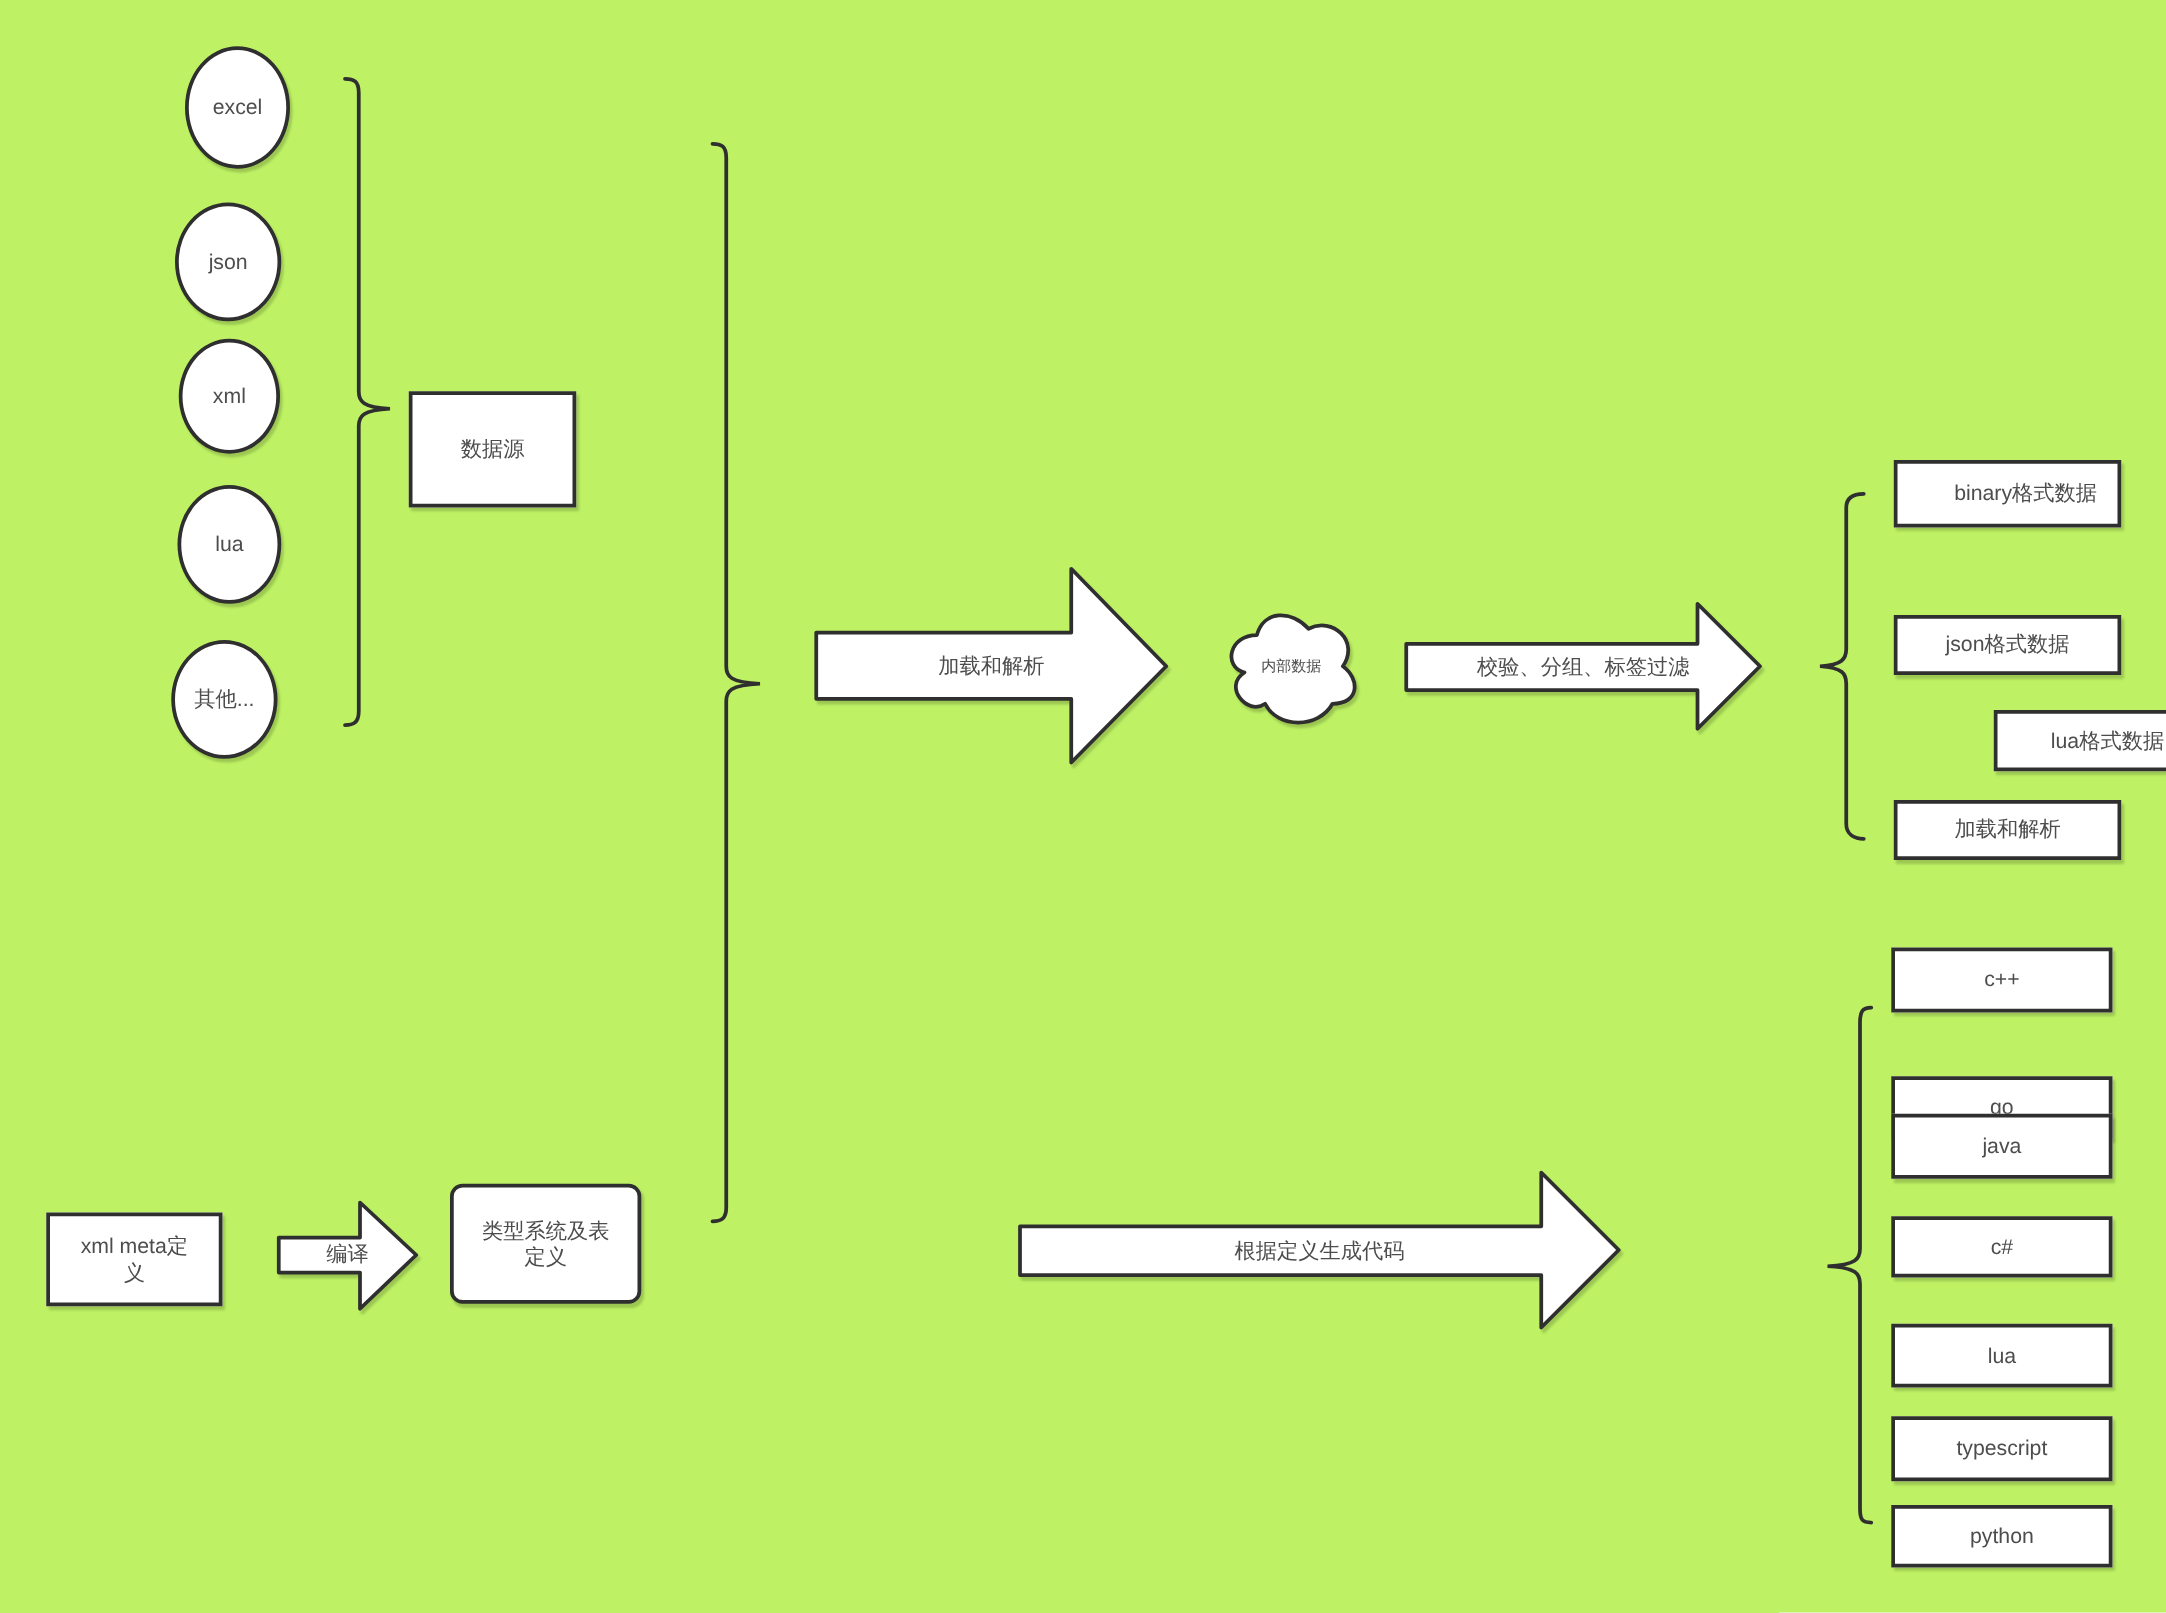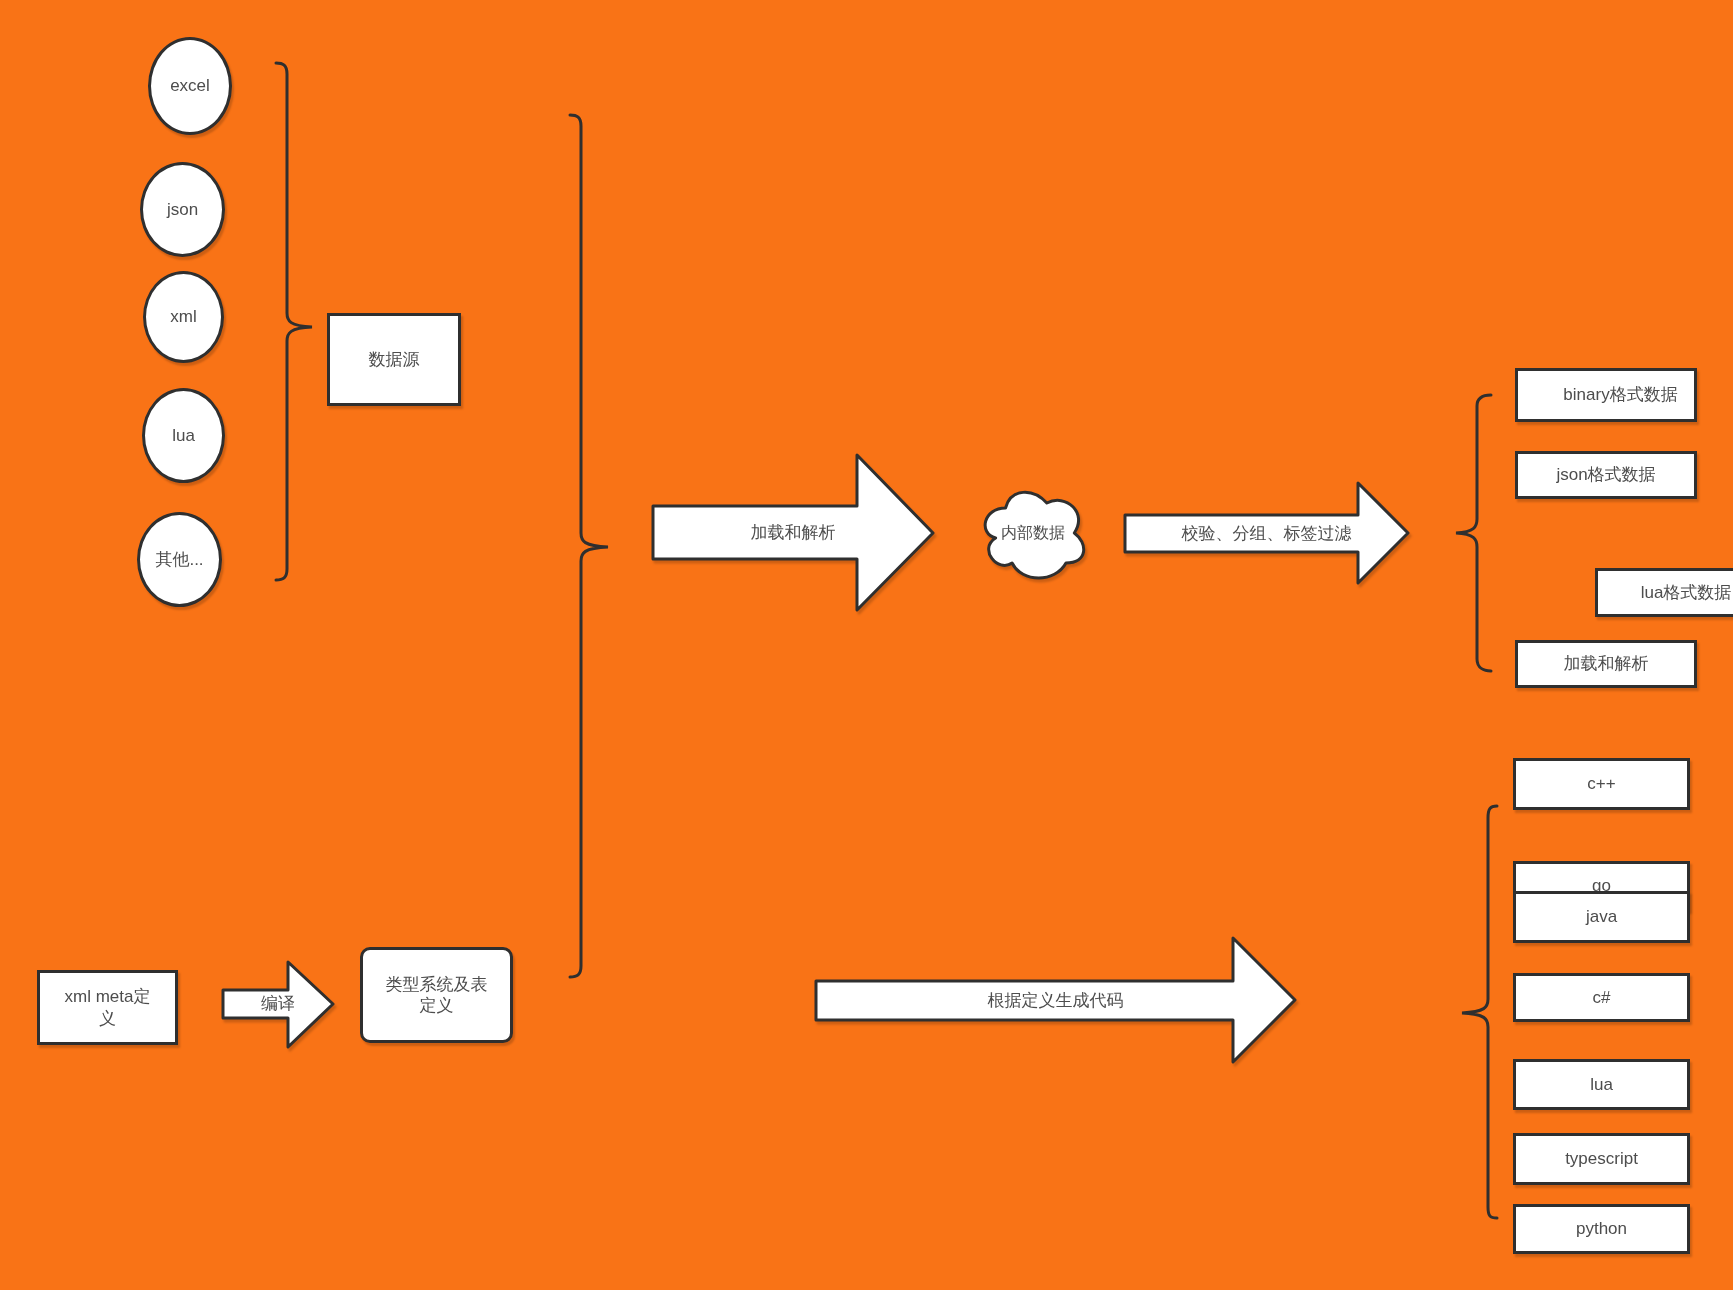--- a/index.html
+++ b/index.html
@@ -1,18 +1,18 @@
 <!DOCTYPE html>
 <html><head>
 <meta charset="utf-8">
 <style>
   html,body { margin:0; padding:0; background:#f5f5f5; }
   .canvas {
     position:relative; width:1733px; height:1290px;
-    background:#f97316; overflow:hidden;
+    background:#bef264; overflow:hidden;
     font-family:"Liberation Sans", sans-serif;
     color:#4d4d4d; font-size:17px;
   }
   .shape {
     position:absolute; box-sizing:border-box;
     background:#ffffff; border:3px solid #2f2f2f;
     display:flex; align-items:center; justify-content:center;
     text-align:center; box-shadow:2px 3px 2px rgba(0,0,0,0.18);
     line-height:1.25;
   }
@@ -74,29 +74,29 @@
   </div>
   <div class="shape ellipse" style="left:137px; top:512px; width:85px; height:95px;">
     <span>其他...</span>
   </div>
 
   <div class="shape" style="left:327px; top:273px; width:134px; height:93px;margin-top:40px;">
     <span>数据源</span>
   </div>
 
   <div class="lbl" style="left:653px; top:506px; width:280px; height:53px;">加载和解析</div>
-  <div class="lbl" style="left:978px; top:483px; width:110px; height:100px; font-size:16px;">内部数据</div>
+  <div class="lbl" style="left:978px; top:483px; width:110px; height:100px; font-size:12px;">内部数据</div>
   <div class="lbl" style="left:1125px; top:515px; width:283px; height:37px;">校验、分组、标签过滤</div>
   <div class="lbl" style="left:223px; top:990px; width:110px; height:28px;">编译</div>
   <div class="lbl" style="left:816px; top:981px; width:479px; height:39px;">根据定义生成代码</div>
 
   <div class="shape" style="left:1515px; top:368px; width:182px; height:54px;padding-left:29px;">
     <span>binary格式数据</span>
   </div>
-  <div class="shape" style="left:1515px; top:451px; width:182px; height:48px;">
+  <div class="shape" style="left:1515px; top:492px; width:182px; height:48px;">
     <span>json格式数据</span>
   </div>
   <div class="shape" style="left:1595px; top:568px; width:182px; height:49px;">
     <span>lua格式数据</span>
   </div>
   <div class="shape" style="left:1515px; top:640px; width:182px; height:48px;">
     <span>加载和解析</span>
   </div>
 
   <div class="shape" style="left:37px; top:970px; width:141px; height:75px;">

